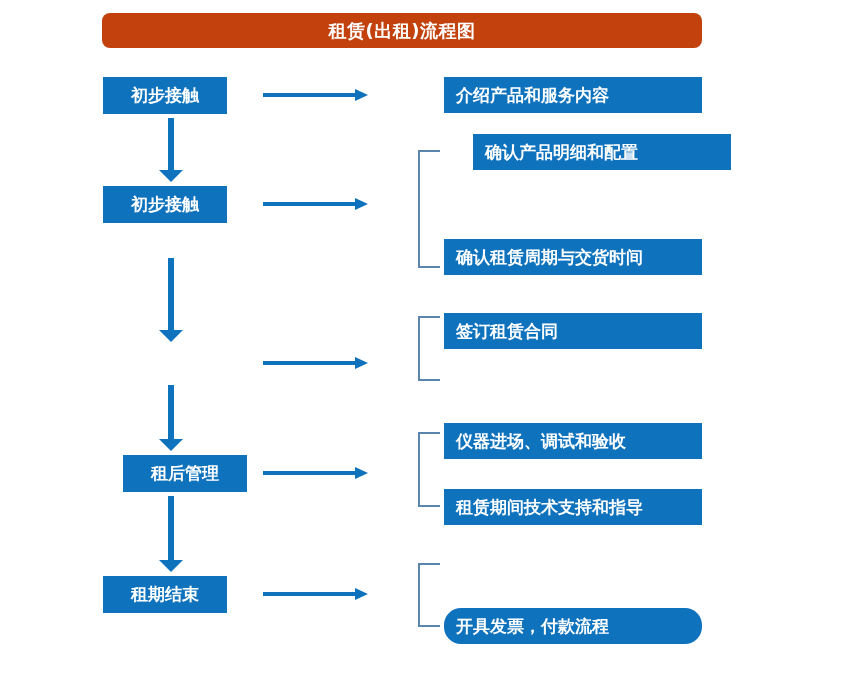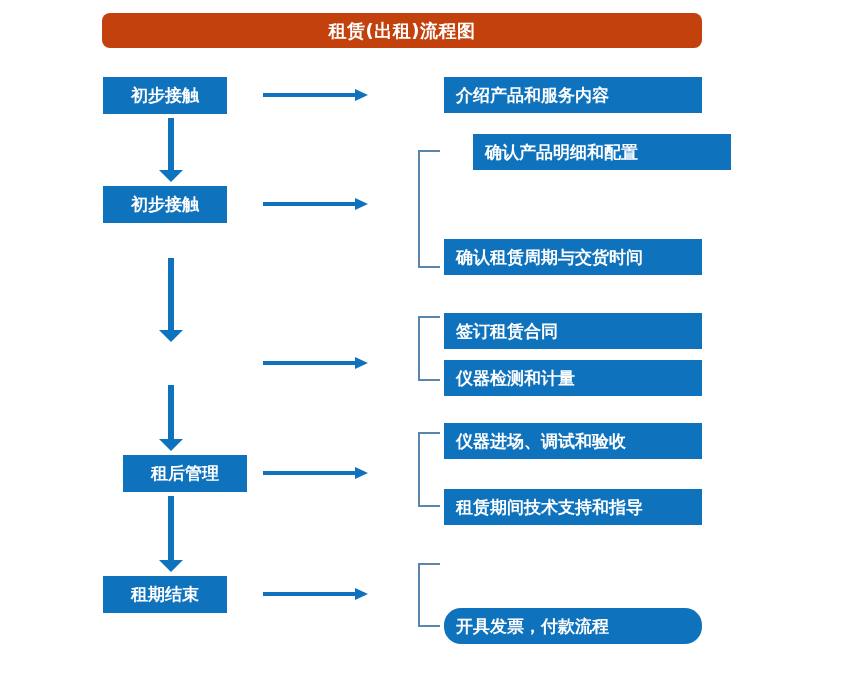--- a/index.html
+++ b/index.html
@@ -204,23 +204,20 @@
   </div>
   <div class="box detail-box" style="top:134px;margin-left:29px;">
     <span class="box-text">确认产品明细和配置</span>
   </div>
   <div class="box detail-box" style="top:239px;">
     <span class="box-text">确认租赁周期与交货时间</span>
   </div>
   <div class="box detail-box" style="top:313px;">
     <span class="box-text">签订租赁合同</span>
   </div>
-  <div class="box detail-box" style="top:360px;">
-    <span class="box-text">仪器检测和计量</span>
-  </div>
   <div class="box detail-box" style="top:489px;">
     <span class="box-text">租赁期间技术支持和指导</span>
   </div>
   <div class="box detail-box" style="top:423px;">
     <span class="box-text">仪器进场、调试和验收</span>
   </div>
   <div class="box detail-box" style="top:608px;border-radius:17px;">
     <span class="box-text">开具发票，付款流程</span>
   </div>
 

